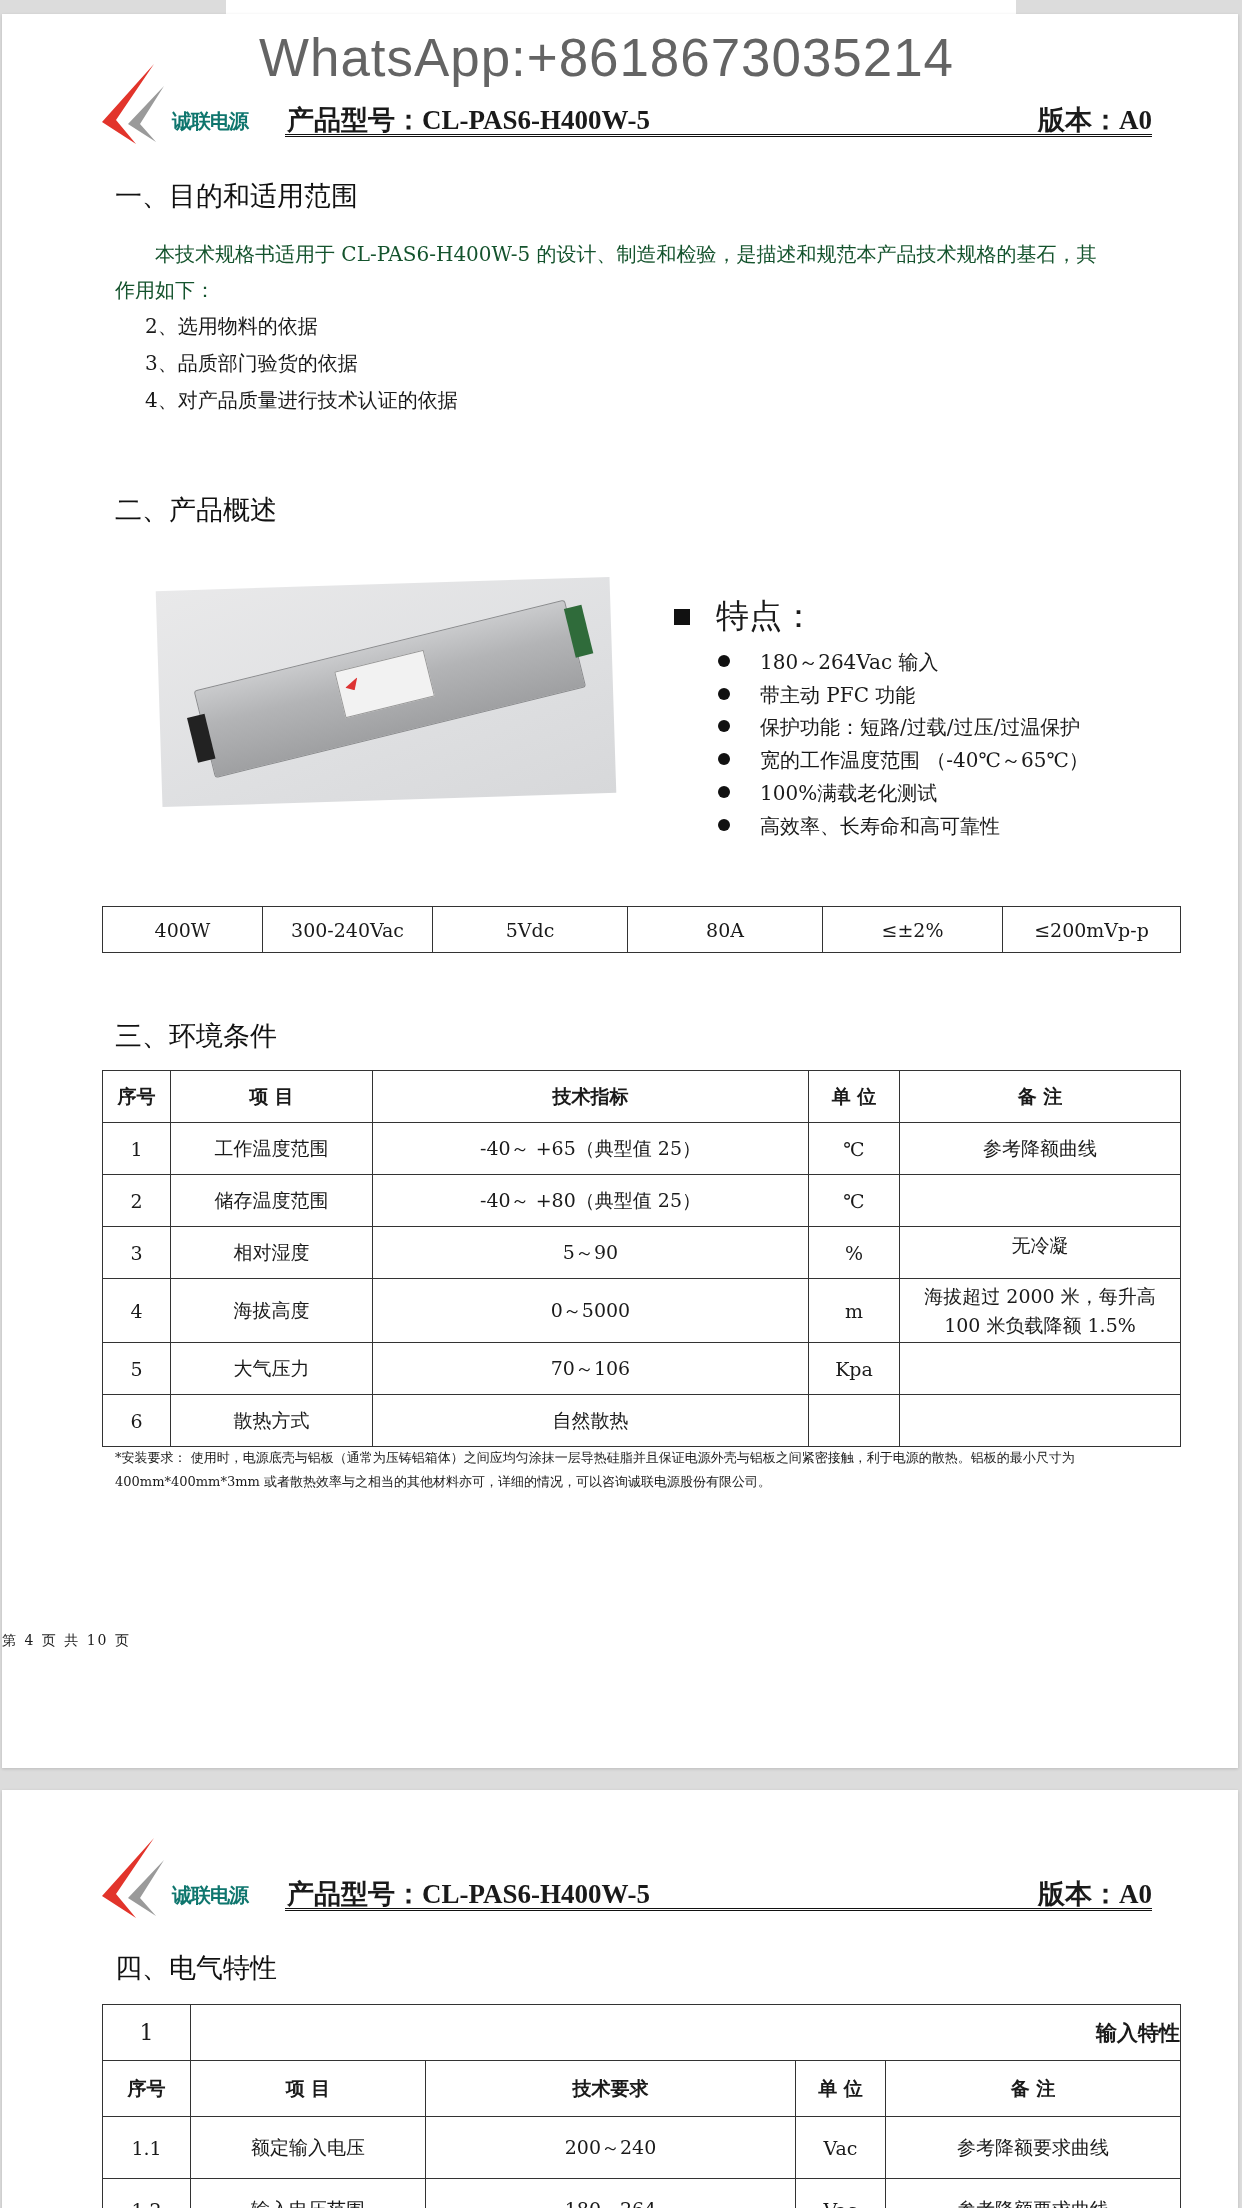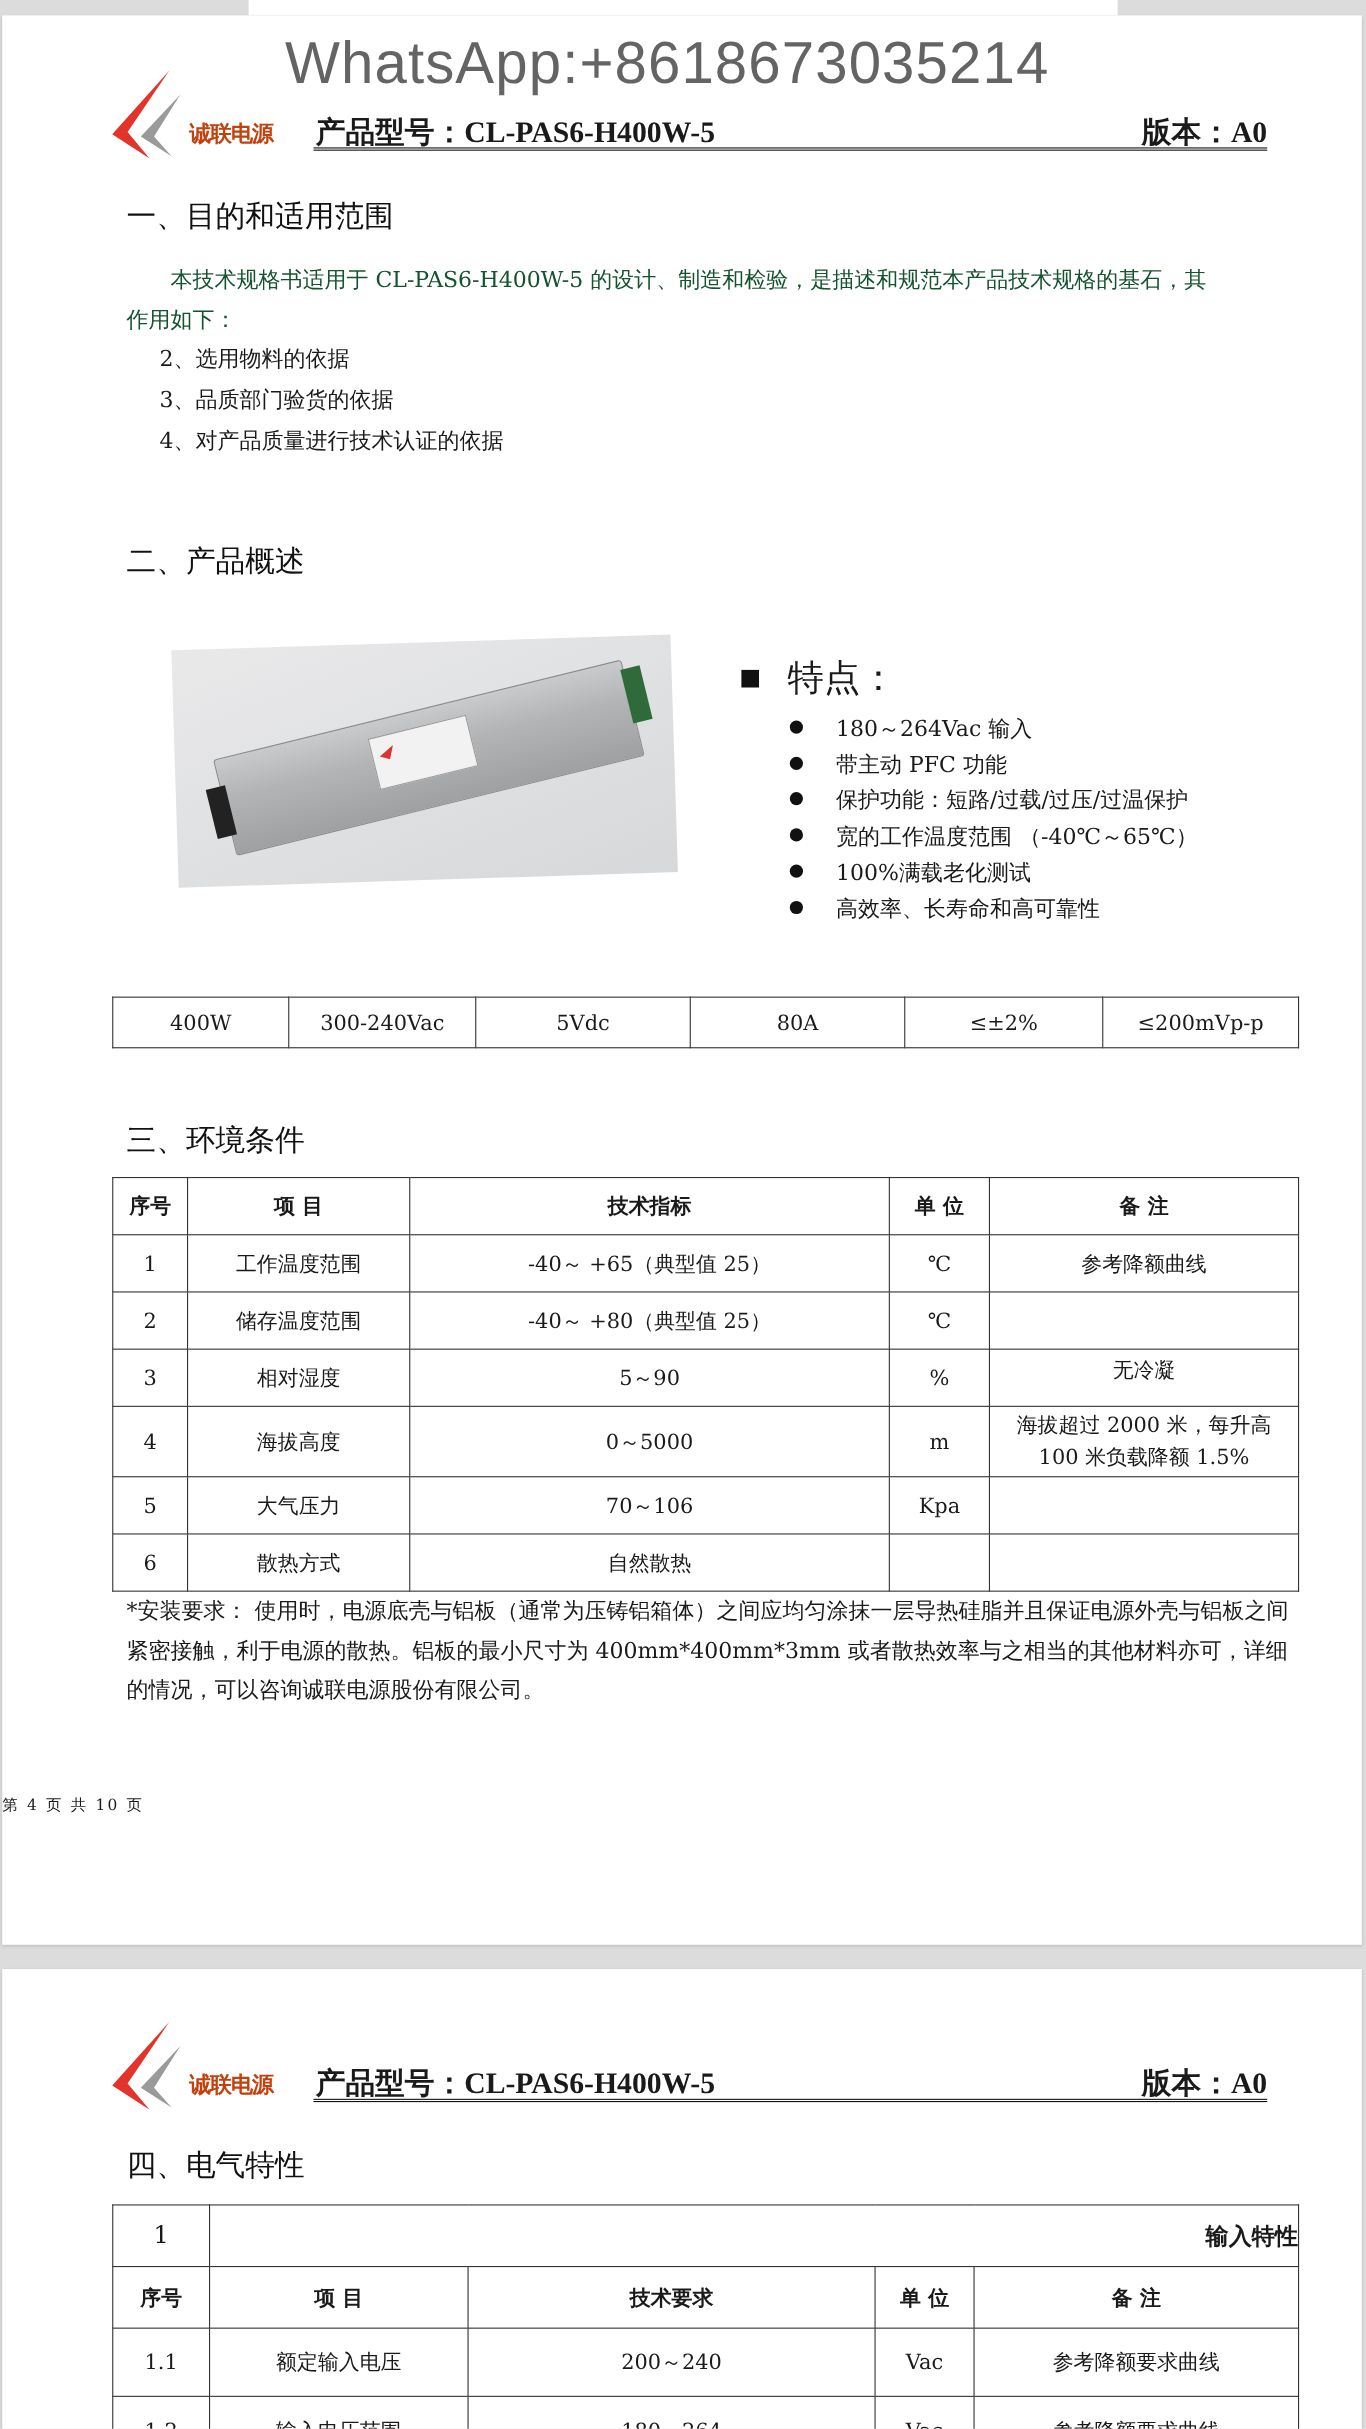--- a/index.html
+++ b/index.html
@@ -4,21 +4,21 @@
 <style>
   html,body{margin:0;padding:0;}
   body{width:1242px;height:2208px;overflow:hidden;background:#dcdcdc;position:relative;font-family:"DejaVu Serif","Liberation Serif",serif;color:#1a1a1a;}
   .page{position:absolute;left:2px;width:1236px;background:#fff;box-shadow:0 1px 3px rgba(0,0,0,.15);}
   #page1{top:14px;height:1754px;}
   #page2{top:1790px;height:440px;}
   .watermark-band{position:absolute;left:226px;top:0;width:790px;height:14px;background:#fff;}
   .watermark{position:absolute;left:252px;top:26px;font-family:"Liberation Sans","DejaVu Sans",sans-serif;font-size:54px;color:#4a4a4a;letter-spacing:1px;opacity:.85;white-space:nowrap;z-index:5;transform:scaleX(0.98);}
   .header{position:absolute;left:100px;width:1050px;height:80px;}
   .logo{position:absolute;left:0;top:0;width:170px;height:80px;}
-  .logo-text{position:absolute;left:70px;top:44px;font-family:"DejaVu Sans",sans-serif;font-weight:bold;font-size:20px;color:#c2410c;letter-spacing:-1px;white-space:nowrap;}
+  .logo-text{position:absolute;left:70px;top:44px;font-family:"DejaVu Sans",sans-serif;font-weight:bold;font-size:20px;color:#0f766e;letter-spacing:-1px;white-space:nowrap;}
   .hdr-line{position:absolute;left:183px;right:0;top:70px;border-bottom:3px double #111;}
   .hdr-model{position:absolute;left:185px;top:38px;font-size:27px;font-weight:bold;white-space:nowrap;font-family:"Liberation Serif",serif;}
   .hdr-ver{position:absolute;right:0;top:38px;font-size:27px;font-weight:bold;white-space:nowrap;font-family:"Liberation Serif",serif;text-align:right;}
   .h1{position:absolute;left:113px;font-family:"DejaVu Sans",sans-serif;font-size:27px;color:#111;white-space:nowrap;}
   .para{position:absolute;left:113px;width:1055px;font-size:20px;line-height:36px;color:#14532d;}
   .list{position:absolute;left:143px;font-size:20px;line-height:37px;}
   .list div{white-space:nowrap;}
   .photo{position:absolute;left:157px;top:570px;width:454px;height:216px;transform:rotate(-1.8deg);background:linear-gradient(160deg,#e9e9ea 0%,#dedfe1 60%,#d7d8da 100%);overflow:hidden;}
   .psu{position:absolute;left:40px;top:60px;width:380px;height:88px;transform:rotate(-12deg);background:linear-gradient(180deg,#c9cacc 0%,#b3b4b6 40%,#9fa0a2 100%);border:1px solid #8a8b8d;border-radius:3px;}
   .psu-label{position:absolute;left:140px;top:14px;width:90px;height:46px;background:#f2f2f2;border:1px solid #999;}
@@ -26,21 +26,21 @@
   .term-l{position:absolute;left:-14px;top:24px;width:18px;height:46px;background:#222;}
   .term-r{position:absolute;right:-16px;top:8px;width:18px;height:50px;background:#2f6b3a;}
   .feat-title{position:absolute;left:672px;top:580px;font-size:33px;font-family:"DejaVu Sans",sans-serif;white-space:nowrap;}
   .feat-title .sq{display:inline-block;width:16px;height:16px;background:#111;margin-right:26px;vertical-align:2px;}
   .feat-list{position:absolute;left:716px;top:632px;font-size:20px;line-height:32.7px;}
   .feat-list div{white-space:nowrap;}
   .feat-list .dot{display:inline-block;width:12px;height:12px;border-radius:50%;background:#111;margin-right:30px;vertical-align:2px;}
   table{border-collapse:collapse;position:absolute;left:100px;width:1078px;table-layout:fixed;}
   td,th{border:1.5px solid #333;text-align:center;font-size:19px;font-weight:normal;padding:0;}
   th{font-family:"DejaVu Sans",sans-serif;font-weight:bold;font-size:19px;}
-  .note{position:absolute;left:113px;width:1060px;font-size:20px;line-height:36px;}
+  .note{position:absolute;left:113px;width:1060px;font-size:13px;line-height:24px;}
   .footer{position:absolute;left:0;width:1020px;font-size:14px;letter-spacing:2px;}
 </style>
 </head>
 <body>
 
 <div class="watermark-band"></div>
 <div class="watermark">WhatsApp:+8618673035214</div>
 
 <div class="page" id="page1">
   <div class="header" style="top:50px;">

